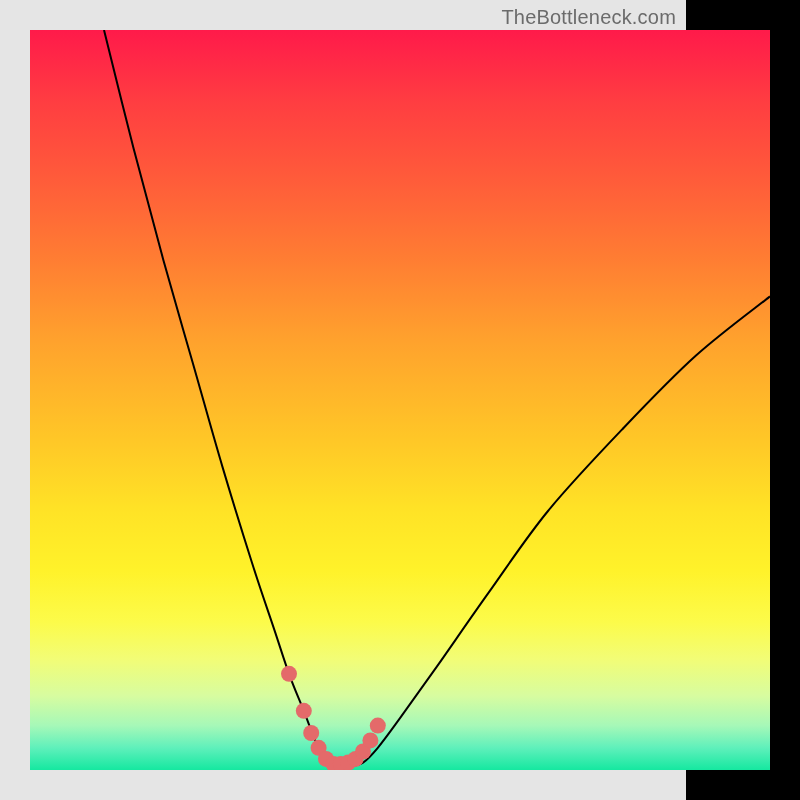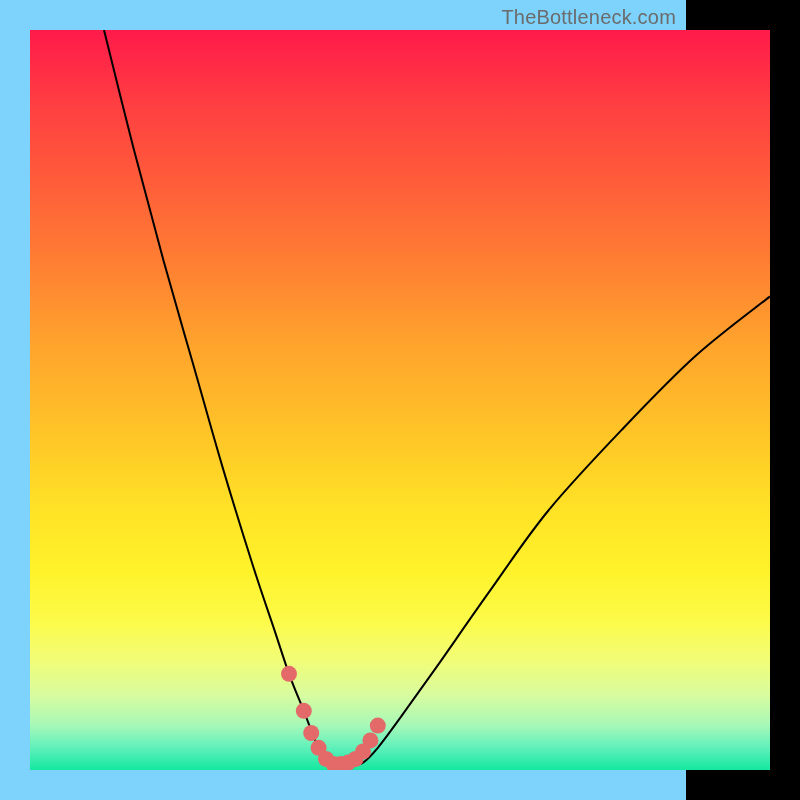--- a/index.html
+++ b/index.html
@@ -1,21 +1,21 @@
 <!DOCTYPE html>
 <html><head>
 <meta charset="utf-8">
 <style>
   * { margin: 0; padding: 0; box-sizing: border-box; }
   html, body { width: 800px; height: 800px; overflow: hidden; background: #000; }
   .frame {
     position: absolute;
     top: 0; left: 0;
     width: 686px; height: 800px;
-    background: #7dd3fc;
+    background: #e5e5e5;
   }
   .plot {
     position: absolute;
     top: 30px;
     left: 30px;
     width: 740px;
     height: 740px;
     
     background: linear-gradient(to bottom,
       #ff1a4a 0%,

